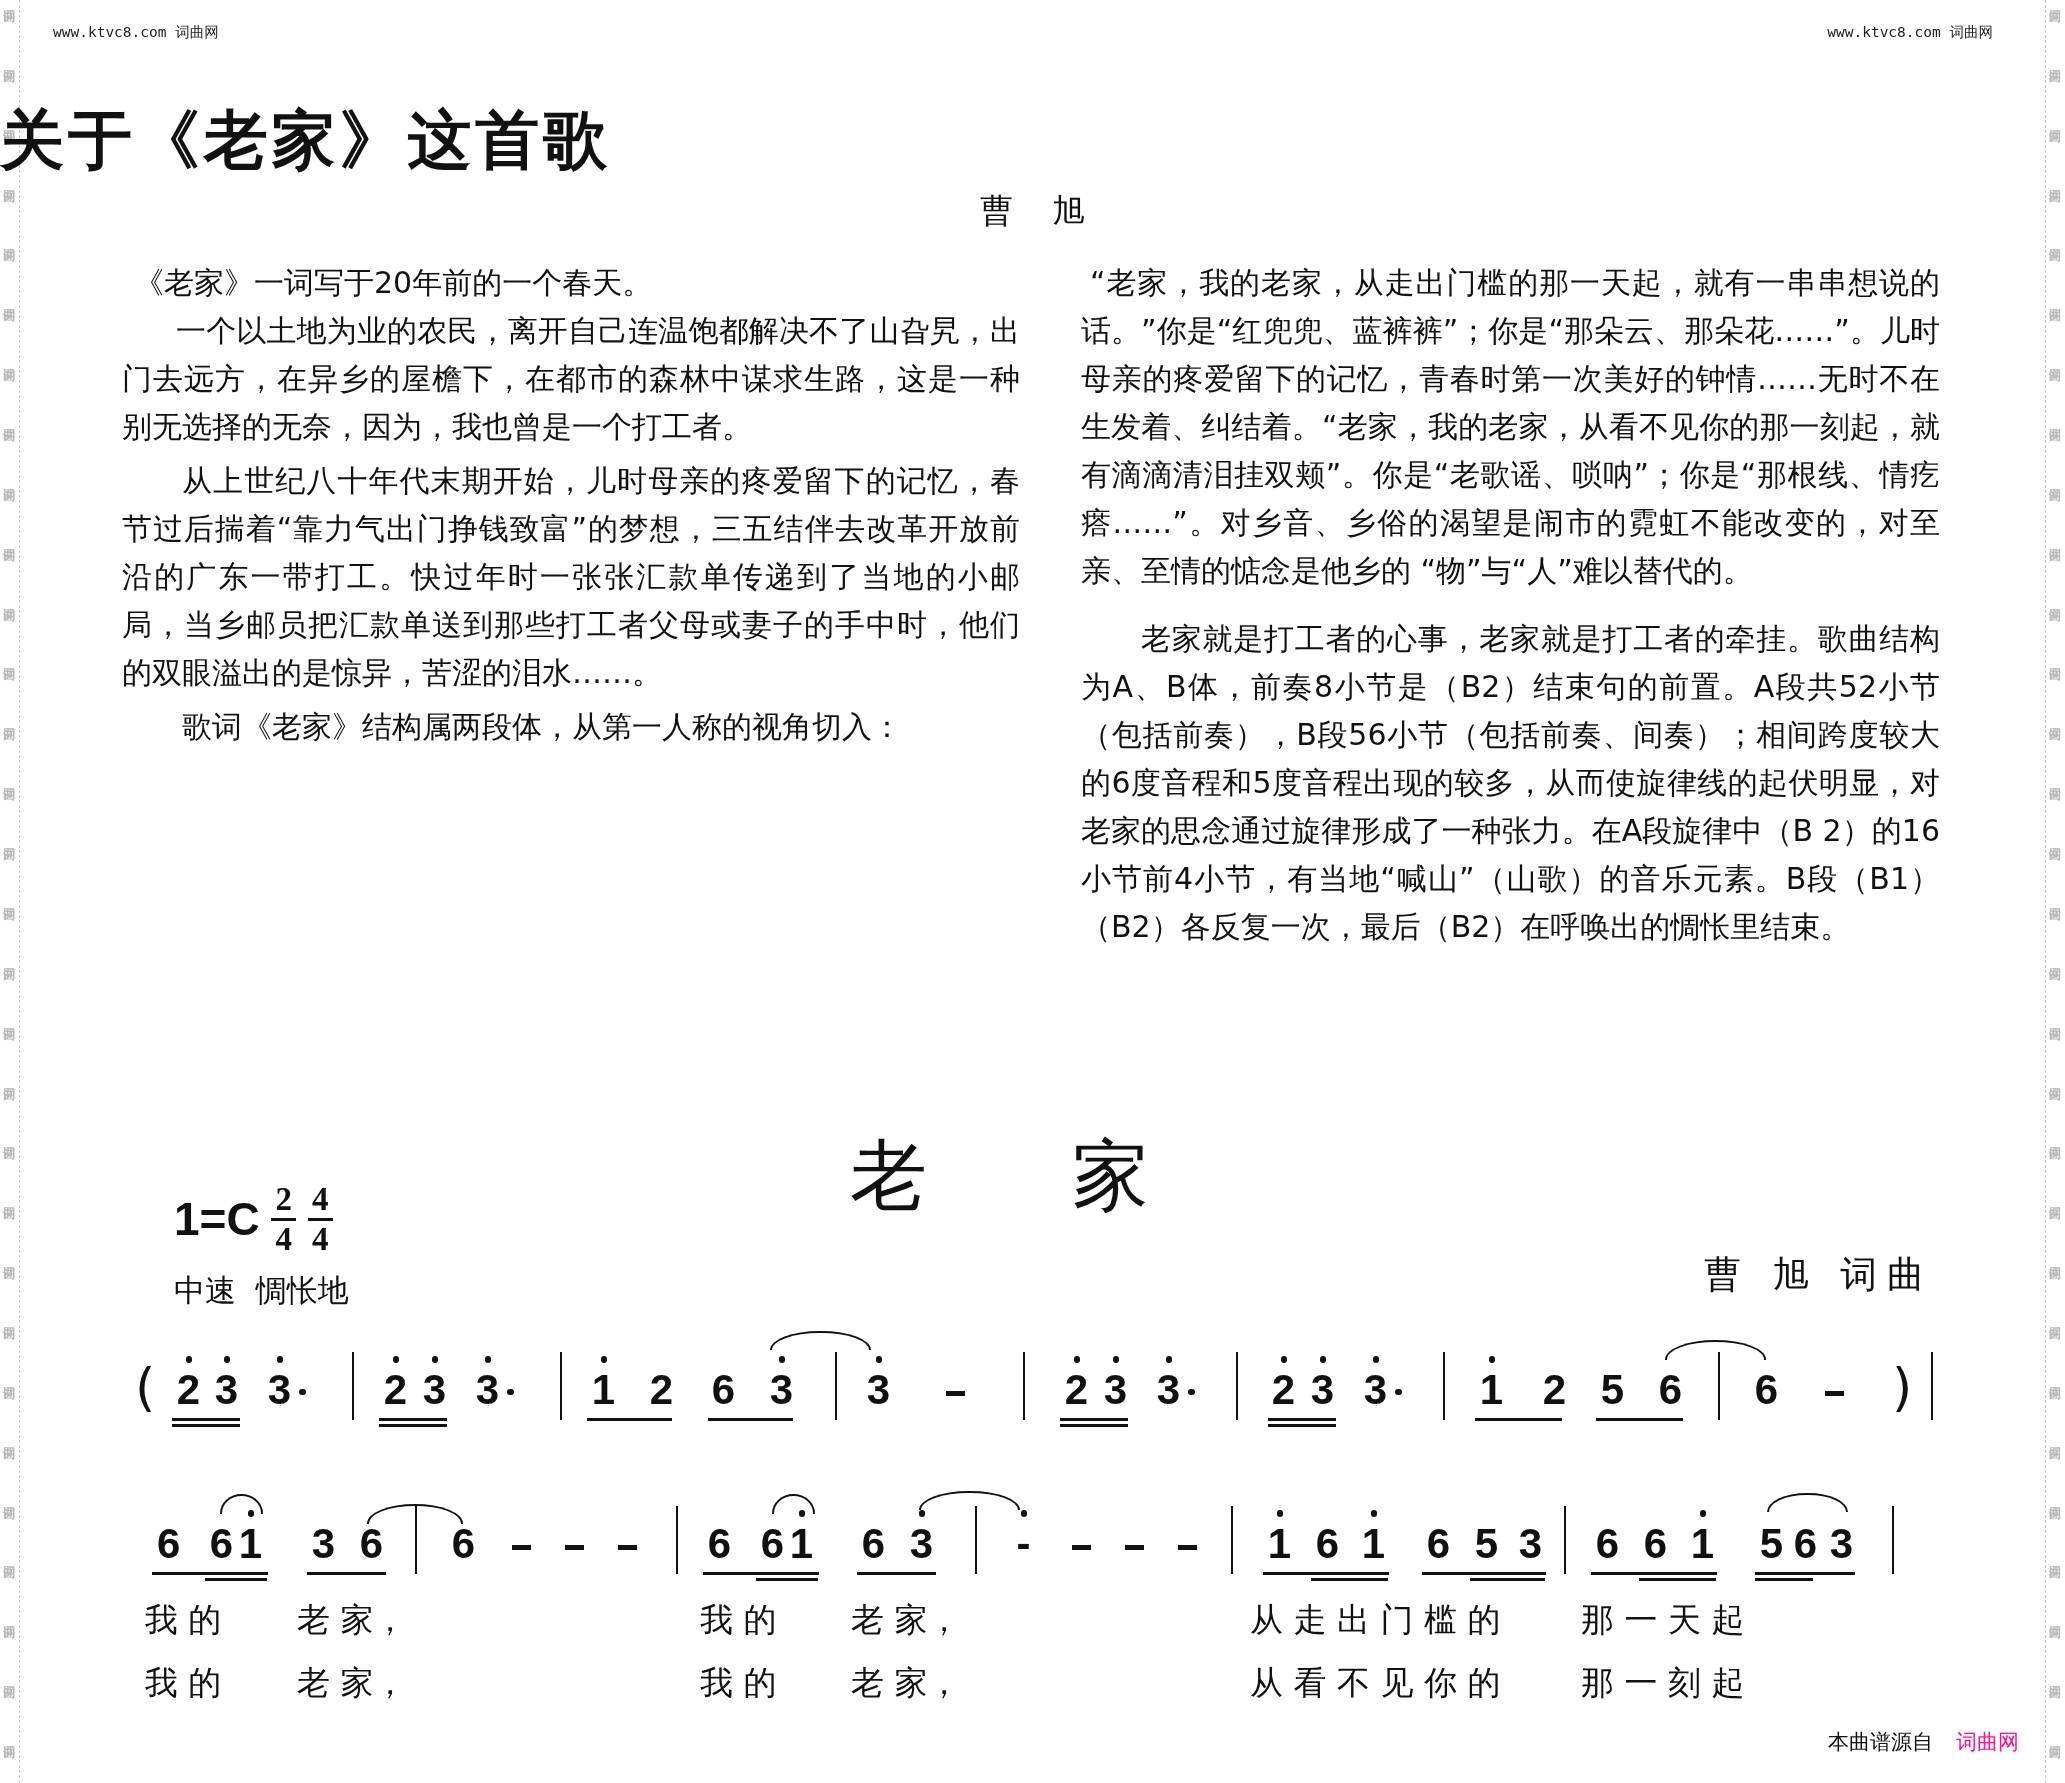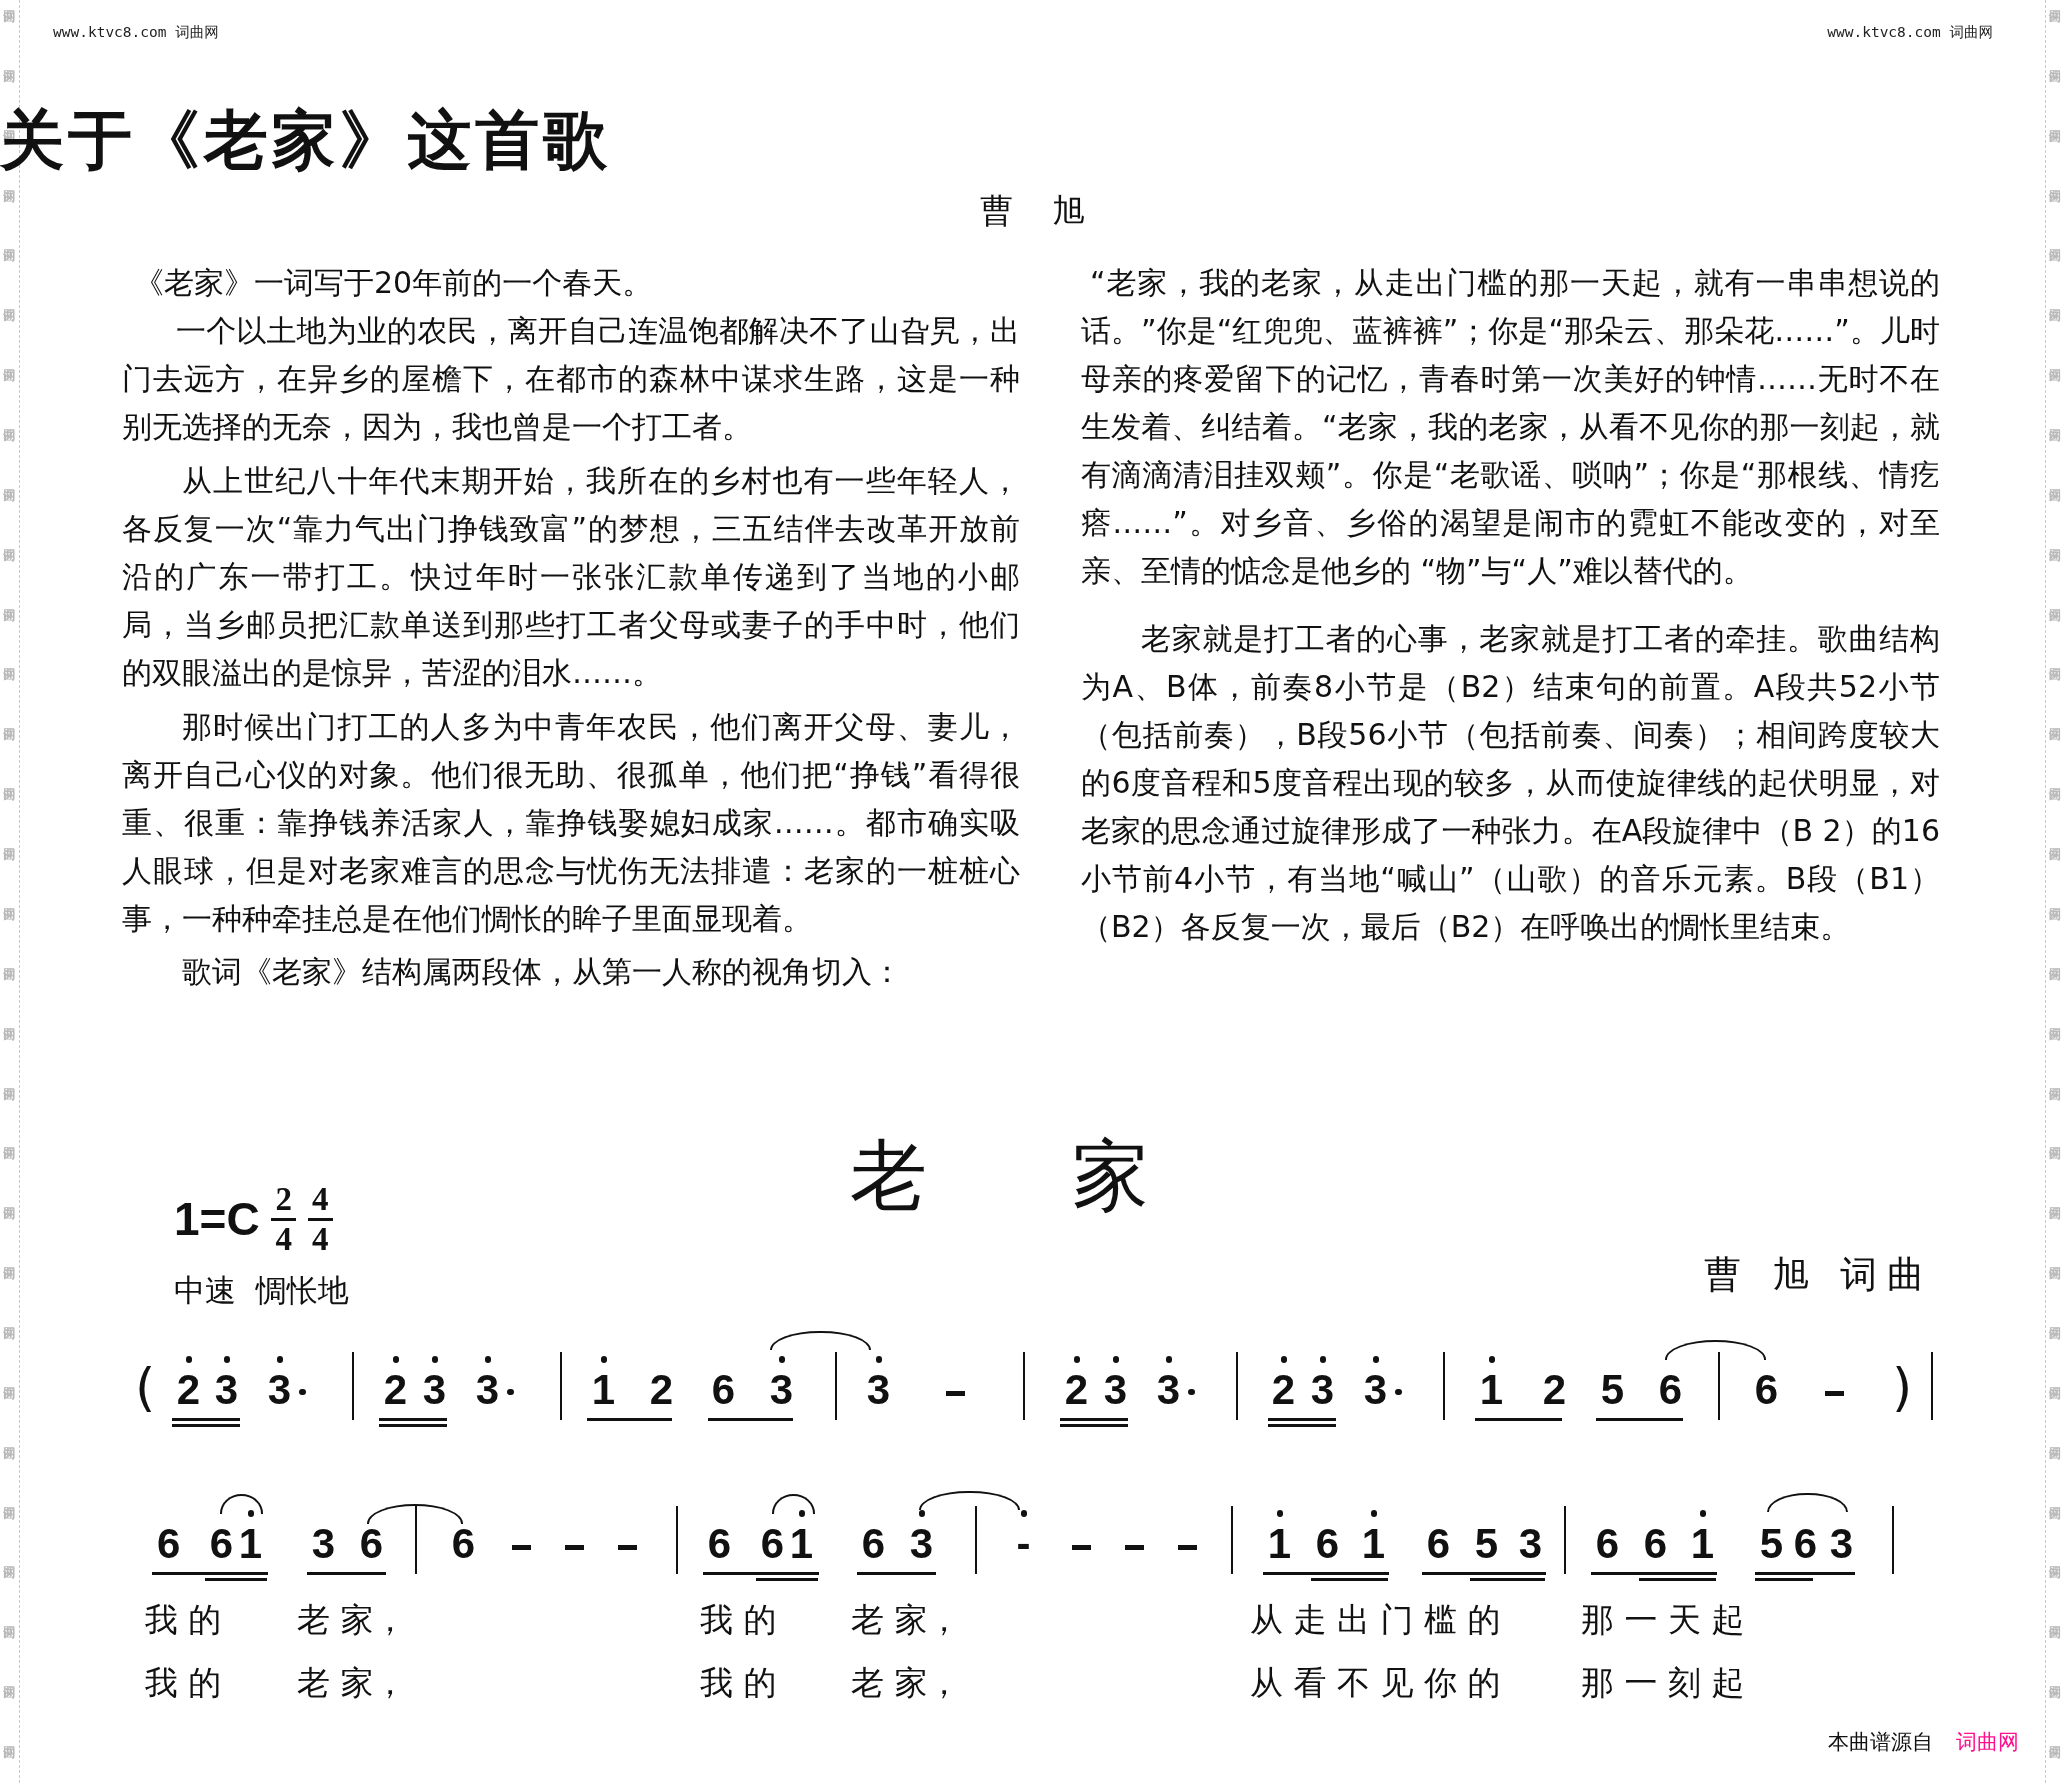--- a/index.html
+++ b/index.html
@@ -116,22 +116,21 @@
   <span>www.ktvc8.com</span>
   <span>词曲网</span>
 </div>
 
 <h1 class="title" style="margin:0;">关于《老家》这首歌</h1>
 <div class="author">曹旭</div>
 
 <div class="col l">
   <p class="noind">《老家》一词写于20年前的一个春天。</p>
   <p style="text-indent:1.8em">一个以土地为业的农民，离开自己连温饱都解决不了山旮旯，出门去远方，在异乡的屋檐下，在都市的森林中谋求生路，这是一种别无选择的无奈，因为，我也曾是一个打工者。</p>
-  <p style="margin-top:5.8px">从上世纪八十年代末期开始，我所在的乡村也有一些年轻人，各反复一次“靠力气出门挣钱致富”的梦想，三五结伴去改革开放前沿的广东一带打工。快过年时一张张汇款单传递到了当地的小邮局，当乡邮员把汇款单送到那些打工者父母或妻子的手中时，他们的双眼溢出的是惊异，苦涩的泪水……。</p>
-  <p style="margin-top:5.8px">那时候出门打工的人多为中青年农民，他们离开父母、妻儿，离开自己心仪的对象。他们很无助、很孤单，他们把“挣钱”看得很重、很重：靠挣钱养活家人，靠挣钱娶媳妇成家……。都市确实吸人眼球，但是对老家难言的思念与忧伤无法排遣：老家的一桩桩心事，一种种牵挂总是在他们惆怅的眸子里面显现着。</p>
+  <p style="margin-top:5.8px">从上世纪八十年代末期开始，儿时母亲的疼爱留下的记忆，春节过后揣着“靠力气出门挣钱致富”的梦想，三五结伴去改革开放前沿的广东一带打工。快过年时一张张汇款单传递到了当地的小邮局，当乡邮员把汇款单送到那些打工者父母或妻子的手中时，他们的双眼溢出的是惊异，苦涩的泪水……。</p>
   <p style="margin-top:5.8px">歌词《老家》结构属两段体，从第一人称的视角切入：</p>
 </div>
 
 <div class="col r">
   <p class="tight">“老家，我的老家，从走出门槛的那一天起，就有一串串想说的话。”你是“红兜兜、蓝裤裤”；你是“那朵云、那朵花……”。儿时母亲的疼爱留下的记忆，青春时第一次美好的钟情……无时不在生发着、纠结着。“老家，我的老家，从看不见你的那一刻起，就有滴滴清泪挂双颊”。你是“老歌谣、唢呐”；你是“那根线、情疙瘩……”。对乡音、乡俗的渴望是闹市的霓虹不能改变的，对至亲、至情的惦念是他乡的 “物”与“人”难以替代的。</p>
   <p style="margin-top:20px">老家就是打工者的心事，老家就是打工者的牵挂。歌曲结构为A、B体，前奏8小节是（B2）结束句的前置。A段共52小节（包括前奏），B段56小节（包括前奏、间奏）；相间跨度较大的6度音程和5度音程出现的较多，从而使旋律线的起伏明显，对老家的思念通过旋律形成了一种张力。在A段旋律中（B 2）的16小节前4小节，有当地“喊山”（山歌）的音乐元素。B段（B1）（B2）各反复一次，最后（B2）在呼唤出的惆怅里结束。</p>
 </div>
 
 <div class="song-title">
   <span>老</span><span class="t2">家</span>

